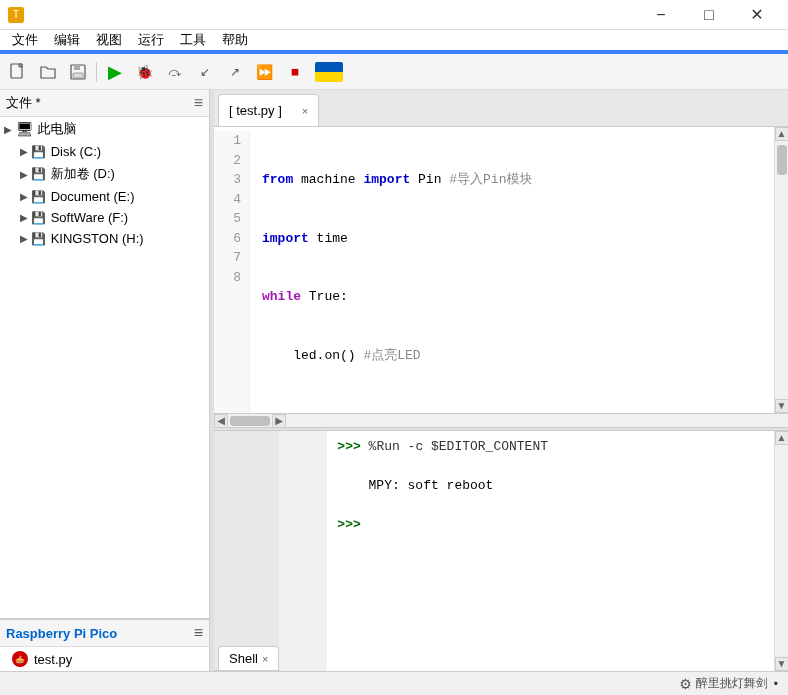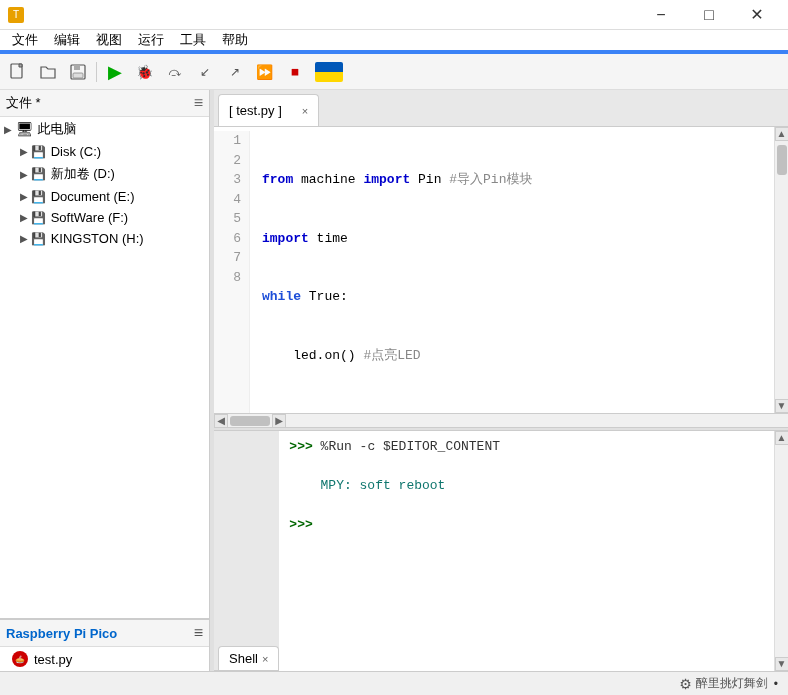--- a/index.html
+++ b/index.html
@@ -243,21 +243,21 @@
     .line-num { line-height: 1.5; }
     #code-lines {
       padding: 0 12px;
       white-space: pre;
       flex: 1;
     }
     .code-line { line-height: 1.5; }
 
     
     .kw { color: #0000cc; font-weight: bold; }
-    .kw2 { color: #1d4ed8; font-weight: bold; }
+    .kw2 { color: #a21caf; font-weight: bold; }
     .comment { color: #888; }
 
     
     #editor-scroll-x {
       height: 14px;
       background: #f0f0f0;
       border-top: 1px solid #ccc;
       display: flex;
       align-items: center;
     }
@@ -289,21 +289,21 @@
       flex: 1;
       overflow-y: auto;
       padding: 6px 10px;
       font-family: 'Courier New', monospace;
       font-size: 13px;
       line-height: 1.5;
       background: #fff;
     }
     .shell-prompt { color: #006600; font-weight: bold; }
     .shell-cmd { color: #333; }
-    .shell-output { color: #0f766e; font-family: Liberation Mono, monospace; }
+    .shell-output { color: #000000; font-family: Liberation Mono, monospace; }
 
     
     .v-scrollbar {
       width: 14px;
       background: #f0f0f0;
       border-left: 1px solid #ddd;
       display: flex;
       flex-direction: column;
       align-items: center;
     }
@@ -380,20 +380,21 @@
       overflow: hidden;
     }
     .shell-panel {
       display: flex;
       height: 240px;
     }
     .shell-inner {
       flex: 1;
       display: flex;
       overflow: hidden;
+      margin-left: 48px;
     }
   </style>
 </head>
 <body>
 
 <div id="title-bar">
   <div id="title-left">
     <div id="title-icon" style="background:#e8a000;width:16px;height:16px;border-radius:2px;display:flex;align-items:center;justify-content:center;font-size:10px;color:white;">T</div>
   </div>
   <div id="title-controls">

